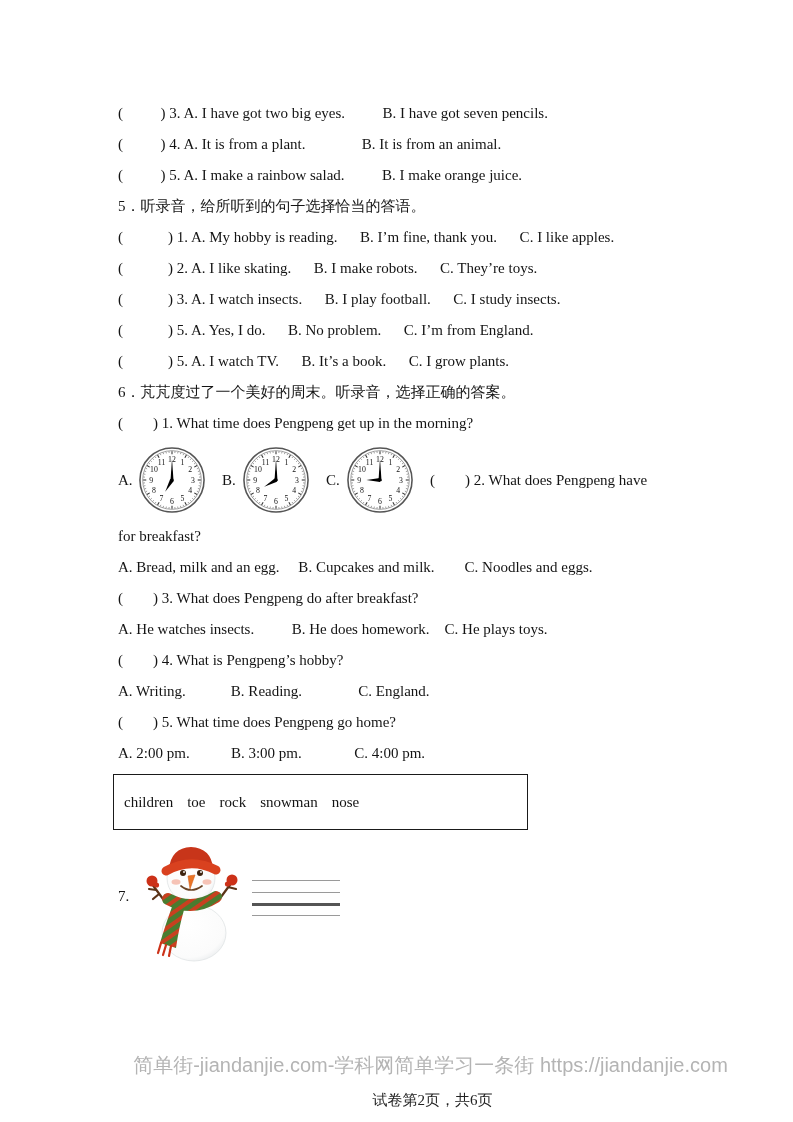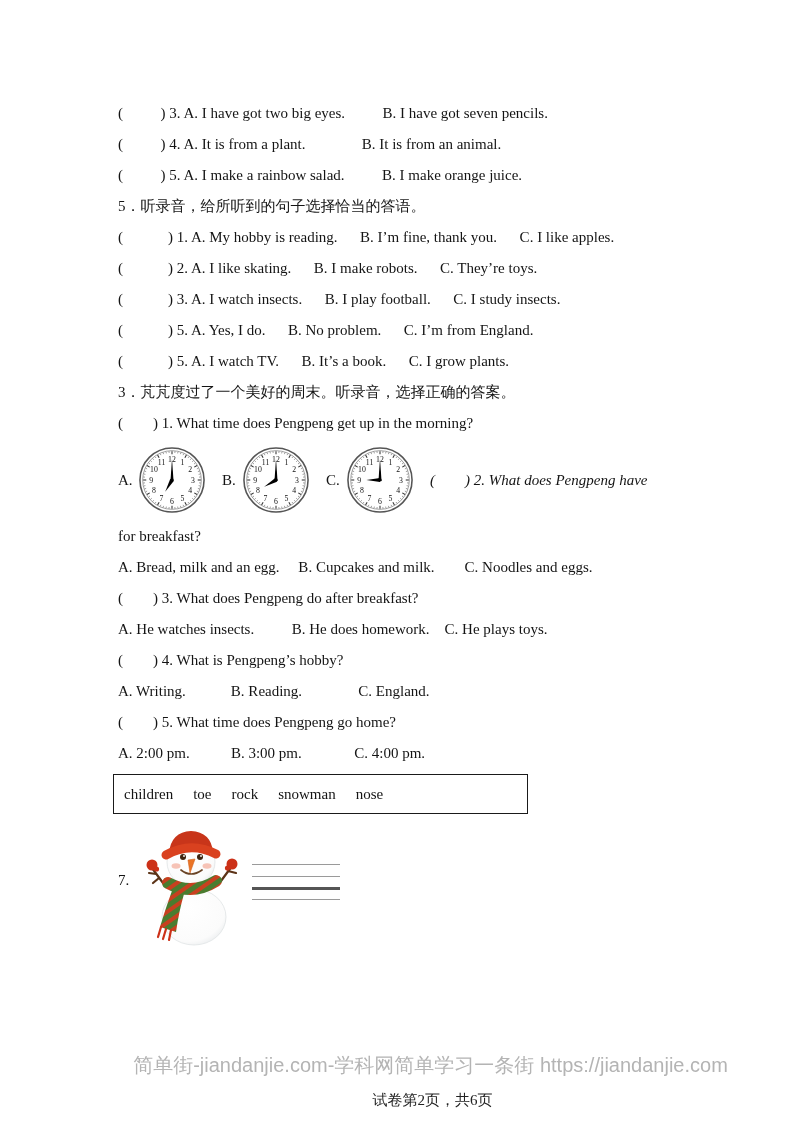--- a/index.html
+++ b/index.html
@@ -6,25 +6,25 @@
   .sheet {
     position:relative; width:793px; height:1122px; background:#ffffff;
     font-family:"Liberation Serif","DejaVu Serif",serif;
     font-size:15px; color:#141414; overflow:hidden;padding-left:32px;
   }
   .content { position:absolute; left:118px; top:98px; width:600px; }
   .line { white-space:pre; line-height:31px; height:31px; }
   .clock-row { height:82px; display:flex; align-items:center; }
   .clock-label { margin-right:6px; width:14px; }
   .clock { display:block; width:68px; height:68px; margin-right:16px; }
-  .clock-q { white-space:pre;font-style:italic; }
+  .clock-q { white-space:pre; }
   .word-bank {
-    margin-left:-5px; margin-top:5px; width:415px; height:40px;
+    margin-left:-5px; margin-top:5px; width:415px; height:56px;
     border:1.6px solid #1a1a1a; box-sizing:border-box;
-    display:flex; align-items:center; padding-left:10px; gap:20px;
+    display:flex; align-items:center; padding-left:10px; gap:14px;
   }
   .item7-row { margin-top:12px; display:flex; height:122px; }
   .item7-num { margin-top:46px; width:27px; }
   .writing-lines { margin-left:12px; margin-top:38px; width:88px; }
   .wl { height:1px; background:#9a9a9a; margin-bottom:10.5px; }
   .wl-bold { height:2.5px; background:#555555; margin-bottom:9px; }
   .watermark {
     position:absolute; left:0; right:0; top:1052px; text-align:center;
     font-family:"Liberation Sans","DejaVu Sans",sans-serif;
     font-size:20px; color:#b4b4b4; padding-left:36px;
@@ -42,21 +42,21 @@
 
     <div class="line">(          ) 3. A. I have got two big eyes.          B. I have got seven pencils.</div>
     <div class="line">(          ) 4. A. It is from a plant.               B. It is from an animal.</div>
     <div class="line">(          ) 5. A. I make a rainbow salad.          B. I make orange juice.</div>
     <div class="line">5．听录音，给所听到的句子选择恰当的答语。</div>
     <div class="line">(            ) 1. A. My hobby is reading.      B. I’m fine, thank you.      C. I like apples.</div>
     <div class="line">(            ) 2. A. I like skating.      B. I make robots.      C. They’re toys.</div>
     <div class="line">(            ) 3. A. I watch insects.      B. I play football.      C. I study insects.</div>
     <div class="line">(            ) 5. A. Yes, I do.      B. No problem.      C. I’m from England.</div>
     <div class="line">(            ) 5. A. I watch TV.      B. It’s a book.      C. I grow plants.</div>
-    <div class="line">3．芃芃度过了一个美好的周末。听录音，选择正确的答案。</div>
+    <div class="line">6．芃芃度过了一个美好的周末。听录音，选择正确的答案。</div>
     <div class="line">(        ) 1. What time does Pengpeng get up in the morning?</div>
 
     <div class="clock-row">
       <span class="clock-label">A.</span>
       <span class="clock"><svg width="68" height="68" viewBox="0 0 70 70">
             <circle cx="35" cy="35" r="33" fill="#fff" stroke="#555" stroke-width="1.6"></circle>
             <circle cx="35" cy="35" r="30.2" fill="none" stroke="#777" stroke-width="0.7"></circle>
             <line x1="35.00" y1="8.50" x2="35.00" y2="5.30" stroke="#333" stroke-width="1.1"></line>
             <line x1="37.93" y1="7.15" x2="38.10" y2="5.46" stroke="#333" stroke-width="0.5"></line>
             <line x1="40.82" y1="7.61" x2="41.17" y2="5.95" stroke="#333" stroke-width="0.5"></line>

